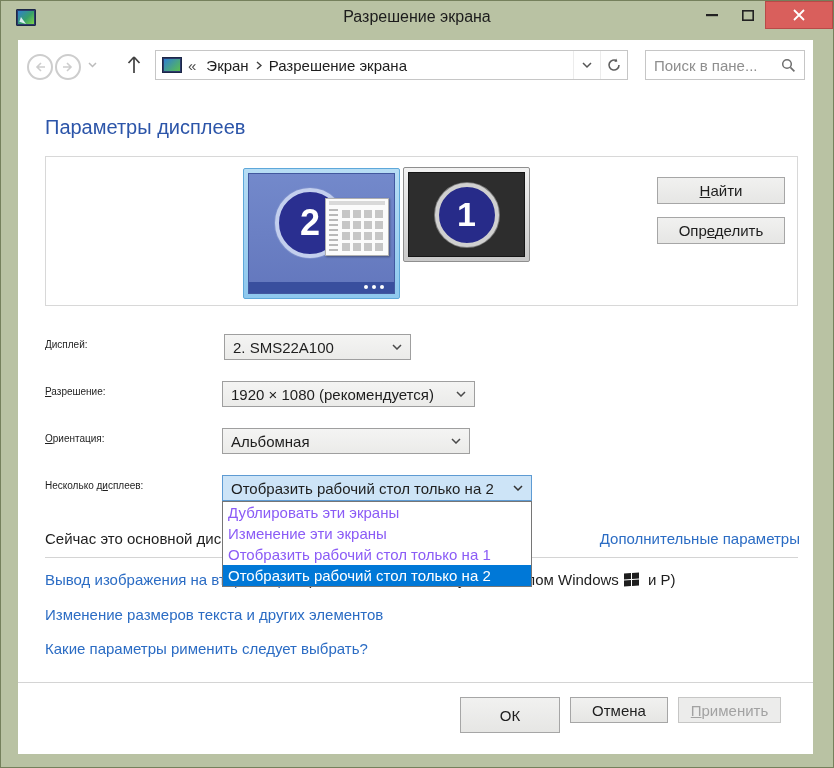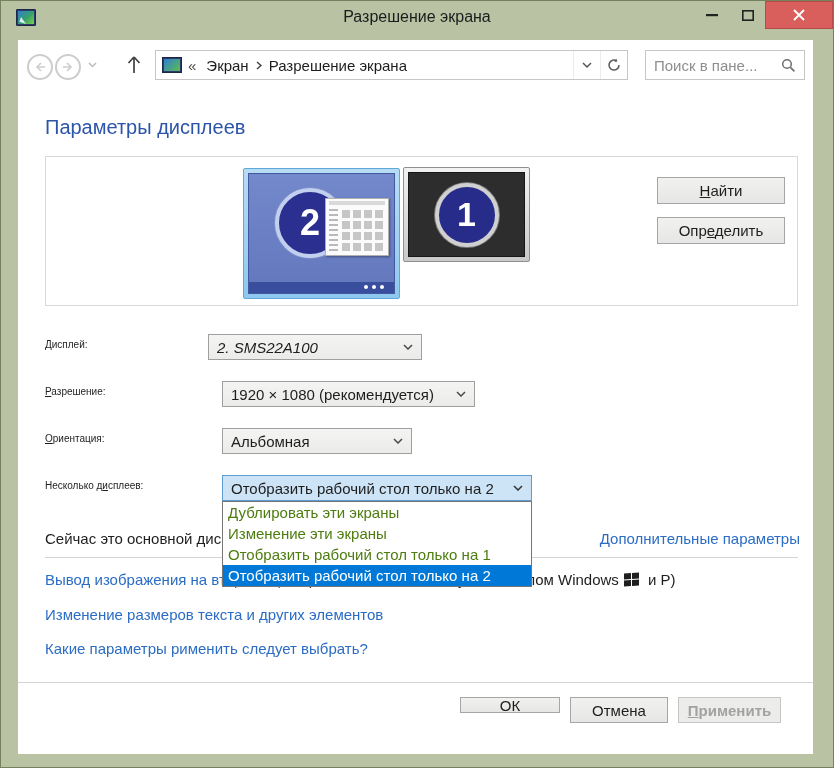--- a/index.html
+++ b/index.html
@@ -48,35 +48,35 @@
   .mon2-task{position:absolute;left:0;right:0;bottom:0;height:11px;background:#394f9e;}
   .mon2-task .dots{position:absolute;right:10px;top:3px;width:4px;height:4px;border-radius:50%;background:#fff;box-shadow:-8px 0 0 #fff,-16px 0 0 #fff;}
   
   .mon1{left:403px;top:167px;width:127px;height:95px;border:1px solid #8f8f8f;background:linear-gradient(#f2f2f2,#c9c9c9);border-radius:2px;padding:4px;box-sizing:border-box;}
   .mon1-screen{position:relative;width:100%;height:100%;background:#2d2d2d;border:1px solid #161616;box-sizing:border-box;display:flex;align-items:center;justify-content:center;}
   .c1{width:56px;height:56px;background:#272b89;border:4px solid #d0d0d0;box-shadow:0 0 0 1px #7a7a7a;font-size:34px;position:static;}
   
   .btn{background:linear-gradient(#f1f1f0,#e6e6e4);border:1px solid #a6a6a6;box-sizing:border-box;display:flex;align-items:center;justify-content:center;font-size:15px;color:#1e1e1e;}
   .btn-detect{left:657px;top:177px;width:128px;height:27px;}
   .btn-identify{left:657px;top:217px;width:128px;height:27px;}
-  .btn-ok{left:460px;top:697px;width:100px;height:16px;}
+  .btn-ok{left:460px;top:697px;width:100px;height:36px;}
   .btn-cancel{left:570px;top:697px;width:98px;height:26px;}
-  .btn-apply{left:678px;top:697px;width:103px;height:26px;background:#ececeb;border-color:#c6c6c5;color:#a2a2a2;font-weight:bold;}
+  .btn-apply{left:678px;top:697px;width:103px;height:26px;background:#ececeb;border-color:#c6c6c5;color:#a2a2a2;}
   .accel{text-decoration:underline;}
   
   .flabel{left:45px;font-size:10px;color:#1e1e1e;}
   .combo{border:1px solid #9f9f9f;background:linear-gradient(#f4f4f3,#ebebe9);box-sizing:border-box;height:26px;display:flex;align-items:center;padding:0 8px;font-size:15px;color:#1e1e1e;}
   .combo .ctext{flex:1;white-space:nowrap;overflow:hidden;}
-  .combo-display{left:208px;top:334px;width:214px;font-style:italic;}
+  .combo-display{left:224px;top:334px;width:187px;}
   .combo-resolution{left:222px;top:381px;width:253px;justify-content:flex-end;}
-  .combo-orientation{left:222px;top:428px;width:190px;}
+  .combo-orientation{left:222px;top:428px;width:248px;}
   .combo-multi{left:222px;top:475px;width:310px;background:#cde4f7;border-color:#5e9bd3;z-index:11;}
   .lbl-display{top:339px;} .lbl-resolution{top:386px;} .lbl-orientation{top:433px;} .lbl-multi{top:480px;}
   .droplist{left:222px;top:501px;width:310px;background:#fff;border:1px solid #767676;box-sizing:border-box;z-index:10;}
-  .droplist .opt{height:21px;line-height:21px;padding:0 5px;font-size:15px;color:#4d7c0f;white-space:nowrap;overflow:hidden;}
+  .droplist .opt{height:21px;line-height:21px;padding:0 5px;font-size:15px;color:#8b5cf6;white-space:nowrap;overflow:hidden;}
   .droplist .opt.selected{background:#0078d7;color:#fff;}
   
   .statusline{left:45px;top:530px;font-size:15px;color:#1e1e1e;z-index:1;}
   .advlink{top:530px;right:34px;font-size:15px;color:#2b6cc4;z-index:1;}
   .divider{left:45px;height:1px;background:#d4d4d4;width:753px;}
   .div1{top:557px;} .div2{left:18px;top:682px;width:795px;}
   .projectline{left:45px;top:571px;width:760px;font-size:15px;z-index:1;display:flex;align-items:center;white-space:pre;}
   .link{color:#2b6cc4;}
   .plain{color:#1e1e1e;}
   .winlogo{display:inline-block;width:15px;height:13px;margin:0 5px;transform:skewY(-4deg);}

